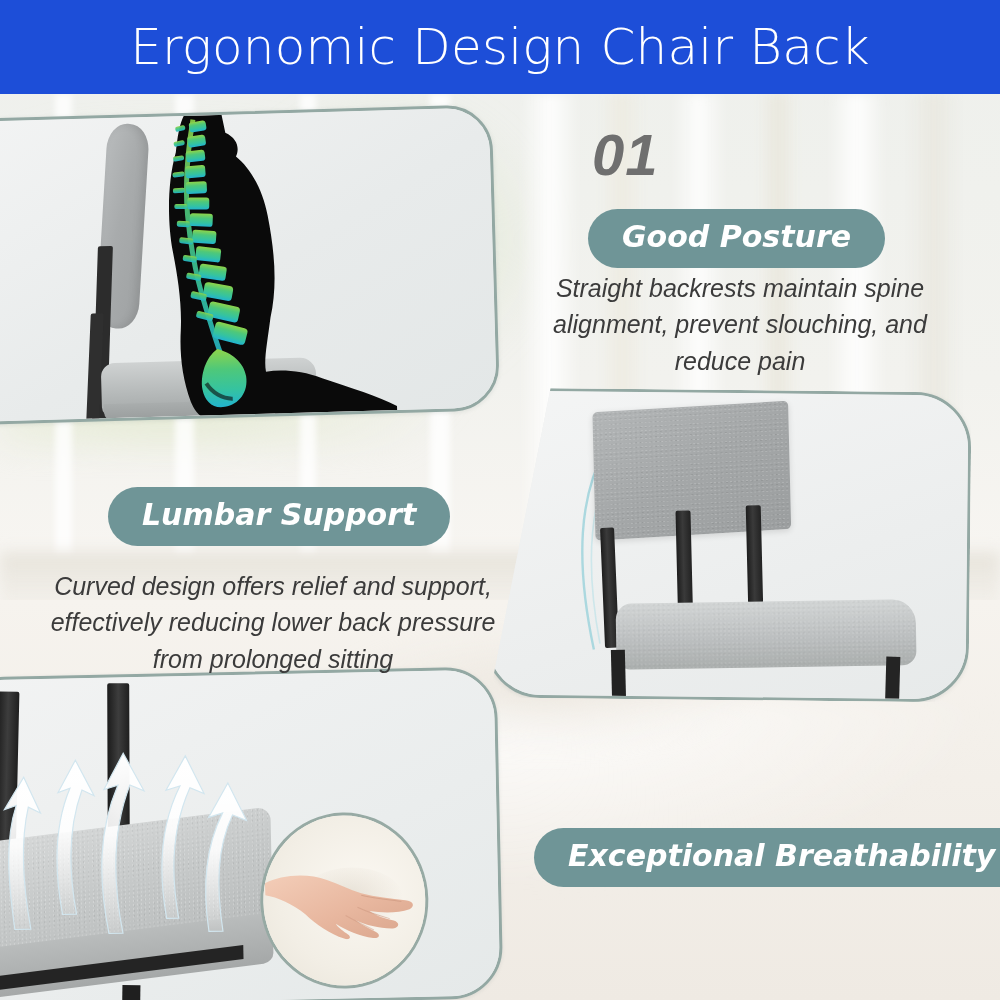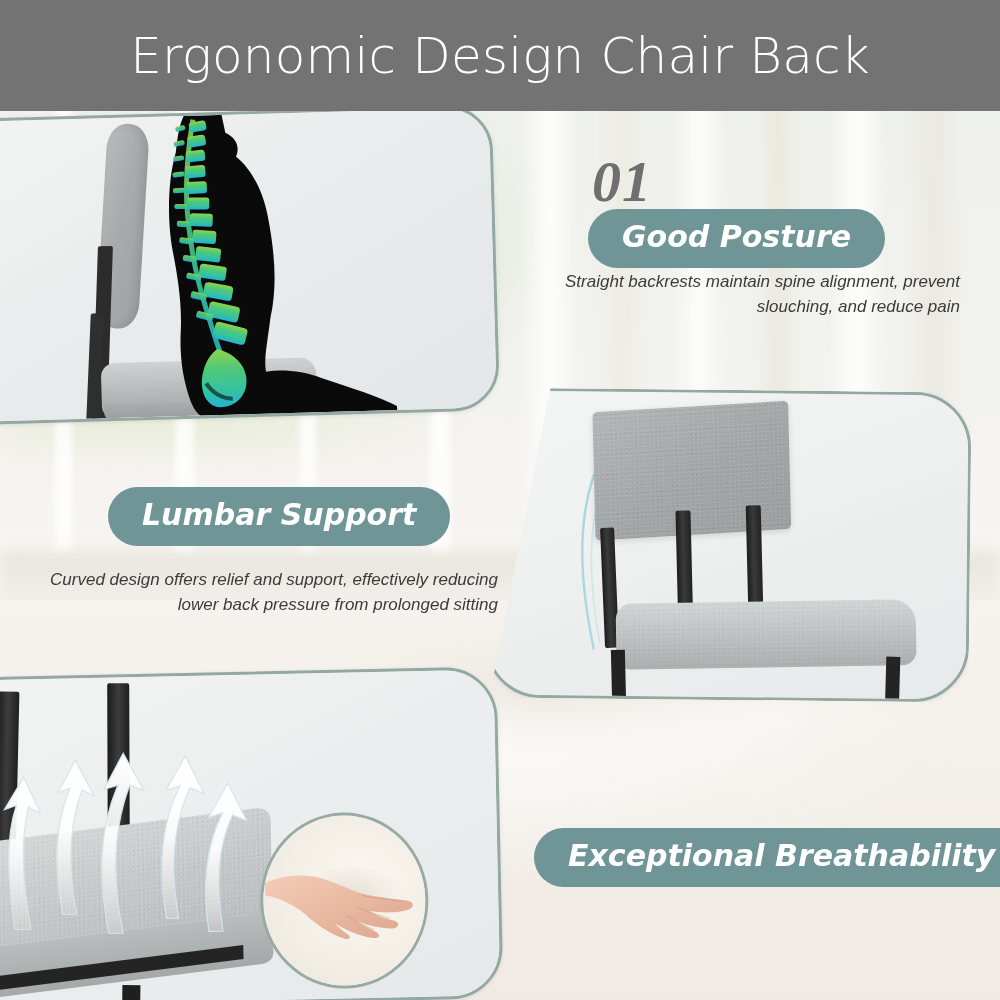--- a/index.html
+++ b/index.html
@@ -38,22 +38,22 @@
   .floorline{position:absolute;left:0;right:0;top:552px;height:70px;
     background:linear-gradient(180deg,rgba(226,222,212,.75),rgba(247,245,240,0));filter:blur(7px);}
   .floor{position:absolute;left:0;right:0;top:600px;bottom:0;
     background:linear-gradient(180deg,#f6f3ee 0%,#f3efe9 45%,#efeae3 100%);}
   .floorsheen{position:absolute;left:0;right:0;top:700px;height:190px;
     background:radial-gradient(ellipse at 50% 0%, rgba(255,255,255,.85), rgba(255,255,255,0) 70%);filter:blur(10px);}
   .bg-blob{position:absolute;left:330px;top:630px;width:430px;height:120px;
     background:radial-gradient(ellipse at 50% 50%, rgba(236,231,223,.9), rgba(246,243,238,0) 70%);filter:blur(12px);}
 
   
-  .header{position:absolute;left:0;top:0;width:1000px;height:111px;
-    background:#737373;display:flex;align-items:center;justify-content:center;z-index:30;}
+  .header{position:absolute;left:0;top:0;width:1000px;height:94px;
+    background:#1d4ed8;display:flex;align-items:center;justify-content:center;z-index:30;}
   .header h1{
     margin:0;color:#ffffff;font-weight:300;font-size:50px;letter-spacing:.2px;
     font-family:"DejaVu Sans","Liberation Sans",sans-serif;
     white-space:nowrap;line-height:1;
   }
 
   
   .panel{position:absolute;overflow:hidden;
     border:3px solid #93a8a3;
     background:#eceeed;
@@ -69,28 +69,28 @@
   #panel2{left:486px;top:390px;width:478px;height:304px;border-radius:56px;
     transform:rotate(.6deg);clip-path:polygon(13% 0%,100% 0%,100% 100%,1% 100%);}
   #panel2 .panel-inner{background:linear-gradient(160deg,#f4f5f5 0%,#eceeee 60%,#e7eaea 100%);}
   
   #panel3{left:-44px;top:672px;width:538px;height:326px;border-radius:52px;
     transform:rotate(-1.2deg);}
   #panel3 .panel-inner{background:linear-gradient(155deg,#f2f3f3 0%,#eaeded 60%,#e5e9e9 100%);}
 
   
   .num{position:absolute;z-index:22;color:#6f6f6f;font-size:58px;font-weight:bold;
-    font-style:italic;font-family:Liberation Serif, serif;line-height:1;
-    letter-spacing:1px;margin-top:27px;}
+    font-style:italic;font-family:Liberation Sans, sans-serif;line-height:1;
+    letter-spacing:1px;}
   .pill{position:absolute;z-index:22;background:#6f9597;color:#fff;border-radius:999px;
     font-style:italic;font-weight:bold;font-size:30px;line-height:1;
     padding:13px 34px 16px 34px;white-space:nowrap;
     font-family:"DejaVu Sans","Liberation Sans",sans-serif;}
-  .desc{position:absolute;z-index:22;color:#3b3b3b;font-style:italic;font-size:17px;
-    line-height:1.45;text-align:right;font-family:"Liberation Sans",sans-serif;}
+  .desc{position:absolute;z-index:22;color:#3b3b3b;font-style:italic;font-size:25px;
+    line-height:1.45;text-align:center;font-family:"Liberation Sans",sans-serif;}
 
   #num1{left:592px;top:126px;}
   #pill1{left:588px;top:209px;}
   #desc1{left:520px;top:270px;width:440px;}
 
   #num2{left:120px;top:438px;}
   #pill2{left:108px;top:487px;}
   #desc2{left:48px;top:568px;width:450px;}
 
   #num3{left:590px;top:748px;}

